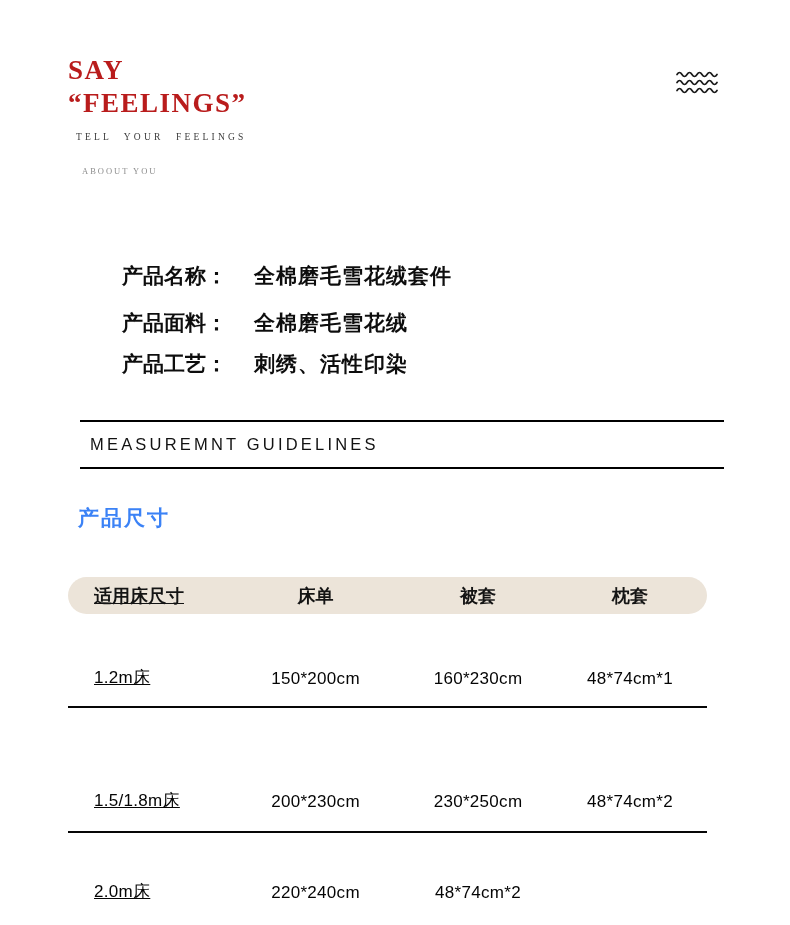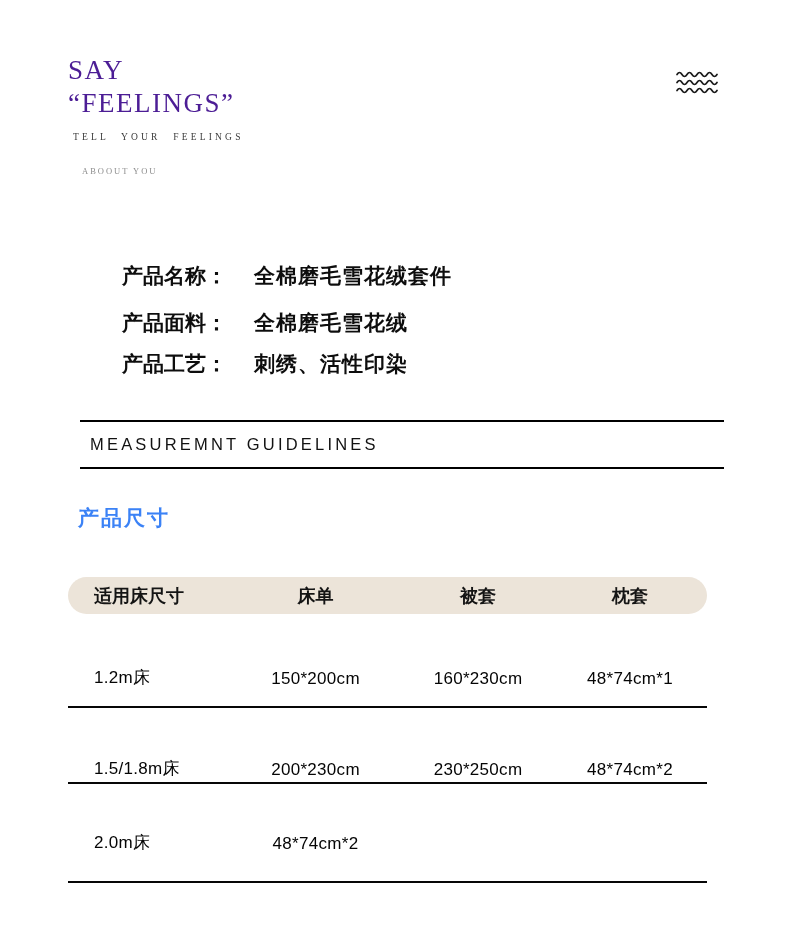--- a/index.html
+++ b/index.html
@@ -10,25 +10,25 @@
     background: #ffffff;
     font-family: "Liberation Sans", "DejaVu Sans", sans-serif;
     color: #111111;
     overflow: hidden;
   }
 
   
   .brand { position: absolute; left: 68px; top: 54px; }
   .brand-line {
     font-family: "Liberation Serif", "DejaVu Serif", serif;
-    font-weight: 400;
+    font-weight: 700;
     font-size: 27px;
     line-height: 33px;
     letter-spacing: 1.5px;
-    color: #4c1d95;
+    color: #b91c1c;
   }
   .brand-tagline {
     margin-top: 12px;
     margin-left: 5px;
     font-family: "Liberation Serif", "DejaVu Serif", serif;
     font-size: 9.5px;
     letter-spacing: 3.2px;
     word-spacing: 7px;
     color: #3c3c3c;
     text-align: right;
@@ -106,33 +106,33 @@
     background: #ece4d9;
     border-radius: 18.5px;
     align-items: center;
   }
   .t-head .cell {
     font-size: 18px;
     font-weight: 700;
     color: #141414;
   }
   .cell { text-align: center; white-space: nowrap; }
-  .cell.first { text-align: left; padding-left: 26px; }
+  .cell.first { text-align: left; padding-left: 26px; text-decoration: underline; }
   .t-row {
     align-items: flex-end;
     border-bottom: 2px solid #060606;
   }
   .t-row .cell {
     font-size: 17px;
     font-weight: 400;
     color: #050505;
     letter-spacing: 0.3px;
   }
   .t-row.r1 { height: 75px; padding-bottom: 17px; box-sizing: content-box; }
-  .t-row.r2 { height: 72px; padding-bottom: 2px; }
+  .t-row.r2 { height: 72px; padding-bottom: 19px; margin-top: 32px; }
   .t-row.r3 { height: 70px; padding-bottom: 27px; }
 </style>
 </head>
 <body>
 
 <div class="canvas">
 
   <header class="brand">
     <div class="brand-line">SAY</div>
     <div class="brand-line">“FEELINGS”</div>
@@ -187,18 +187,19 @@
 
     <div class="t-grid t-row r2">
       <span class="cell first">1.5/1.8m床</span>
       <span class="cell">200*230cm</span>
       <span class="cell">230*250cm</span>
       <span class="cell">48*74cm*2</span>
     </div>
 
     <div class="t-grid t-row r3">
       <span class="cell first">2.0m床</span>
+      <span class="cell">220*240cm</span>
       <span class="cell">48*74cm*2</span>
     </div>
 
   </div>
 
 </div>
 
 </body></html>

